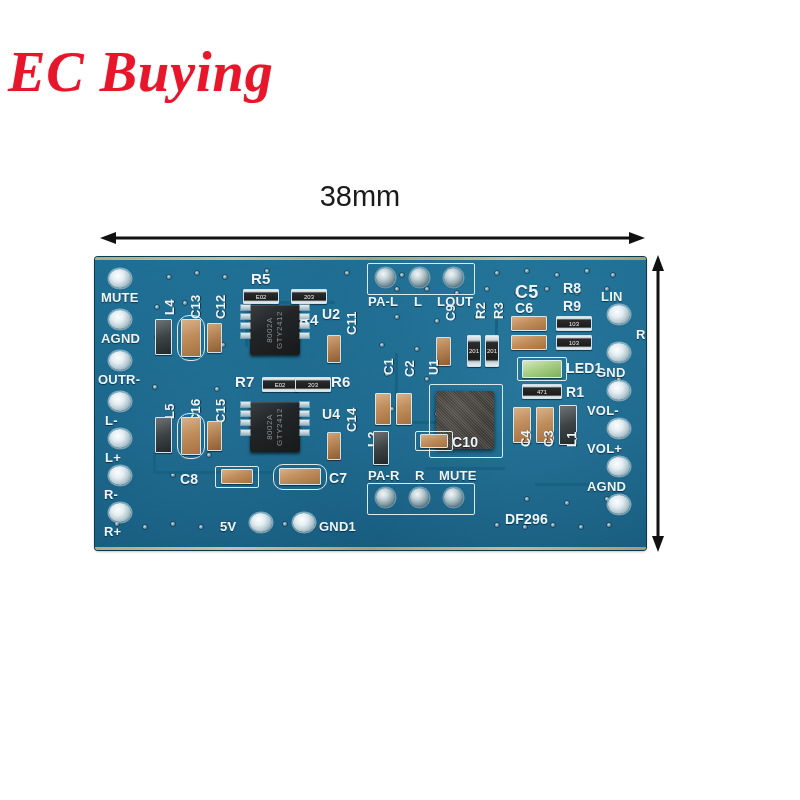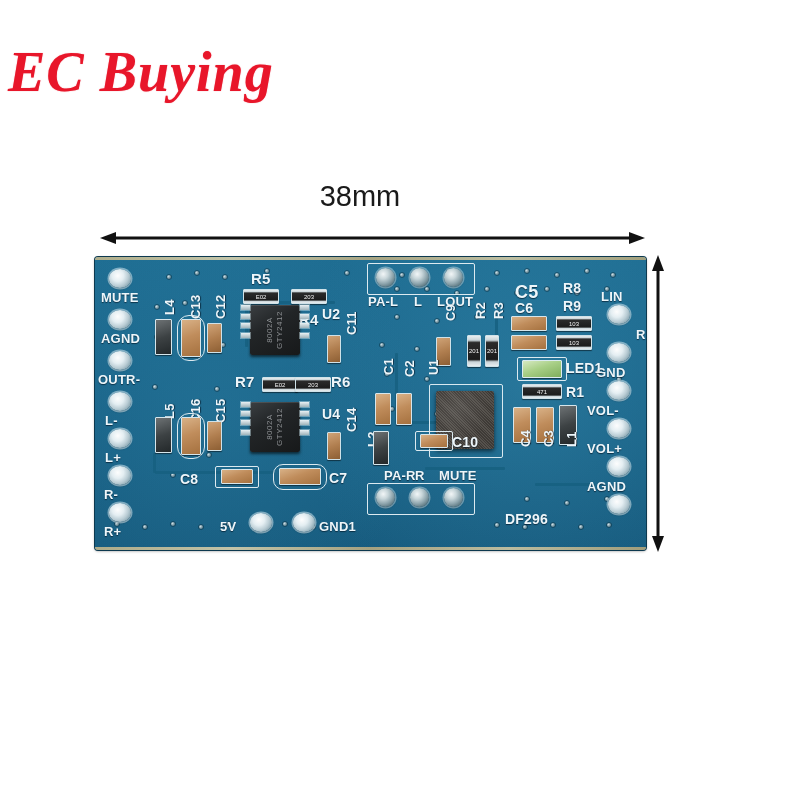--- a/index.html
+++ b/index.html
@@ -292,21 +292,21 @@
   <div class="slk" style="left:224px;top:263px;">GND1</div>
 
   <div class="outline" style="left:272px;top:6px;width:106px;height:30px;"></div>
   <div class="pad jump" style="left:281px;top:11px;"></div>
   <div class="pad jump" style="left:315px;top:11px;"></div>
   <div class="pad jump" style="left:349px;top:11px;"></div>
   <div class="slk" style="left:273px;top:38px;">PA-L</div>
   <div class="slk" style="left:319px;top:38px;">L</div>
   <div class="slk" style="left:342px;top:38px;">LOUT</div>
 
-  <div class="slk" style="left:289px;top:212px;">PA-R</div>
+  <div class="slk" style="left:273px;top:212px;">PA-R</div>
   <div class="slk" style="left:320px;top:212px;">R</div>
   <div class="slk" style="left:344px;top:212px;">MUTE</div>
   <div class="outline" style="left:272px;top:226px;width:106px;height:30px;"></div>
   <div class="pad jump" style="left:281px;top:231px;"></div>
   <div class="pad jump" style="left:315px;top:231px;"></div>
   <div class="pad jump" style="left:349px;top:231px;"></div>
 
   <div class="slk" style="left:410px;top:255px;font-size:14px;">DF296</div>
 
   <div class="slk rot" style="left:68px;top:58px;">L4</div>

